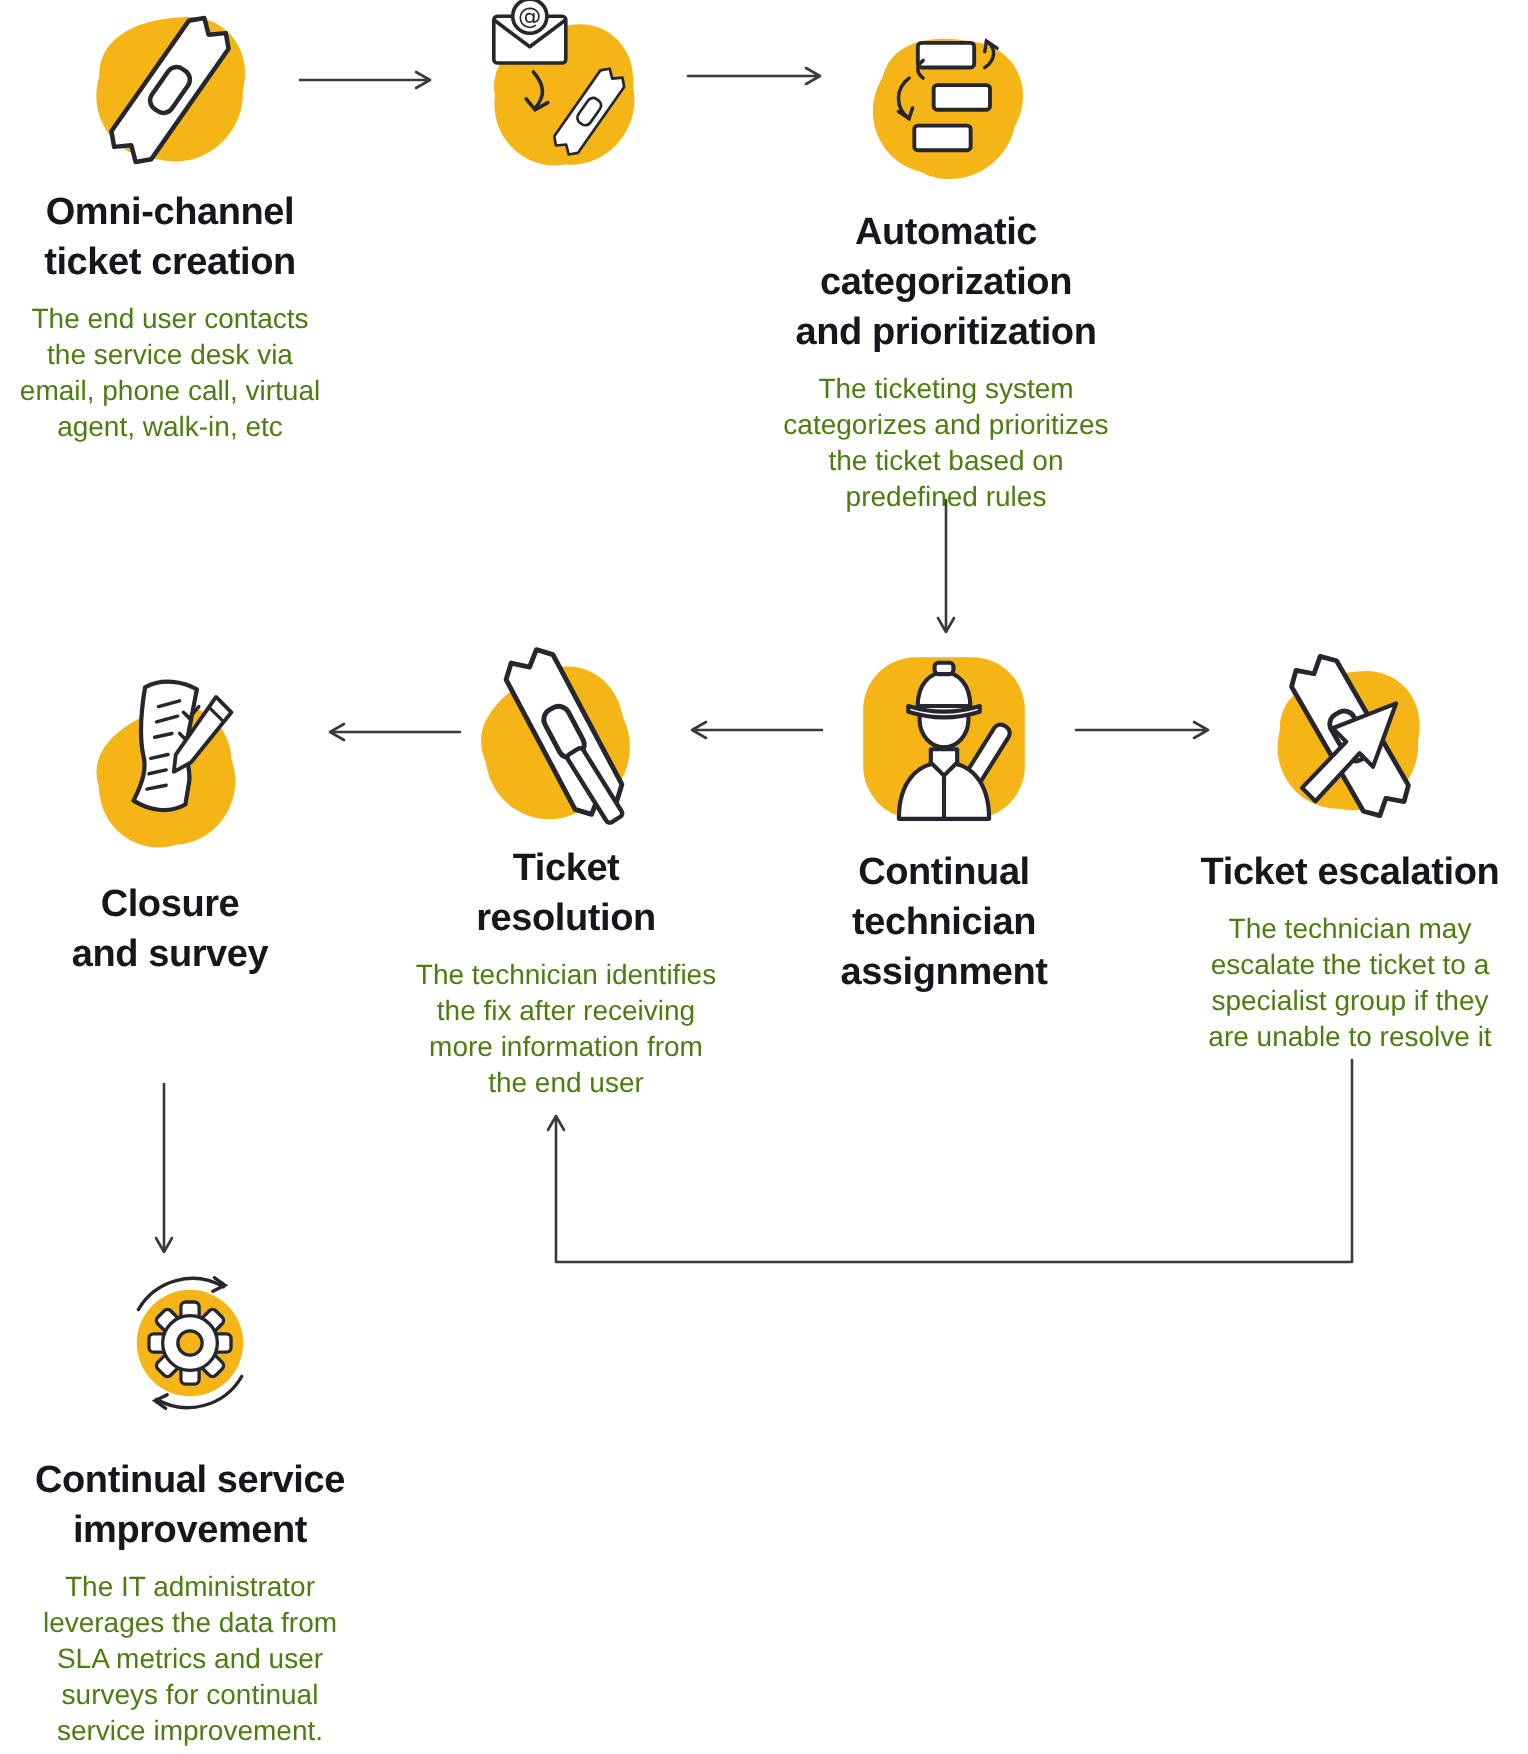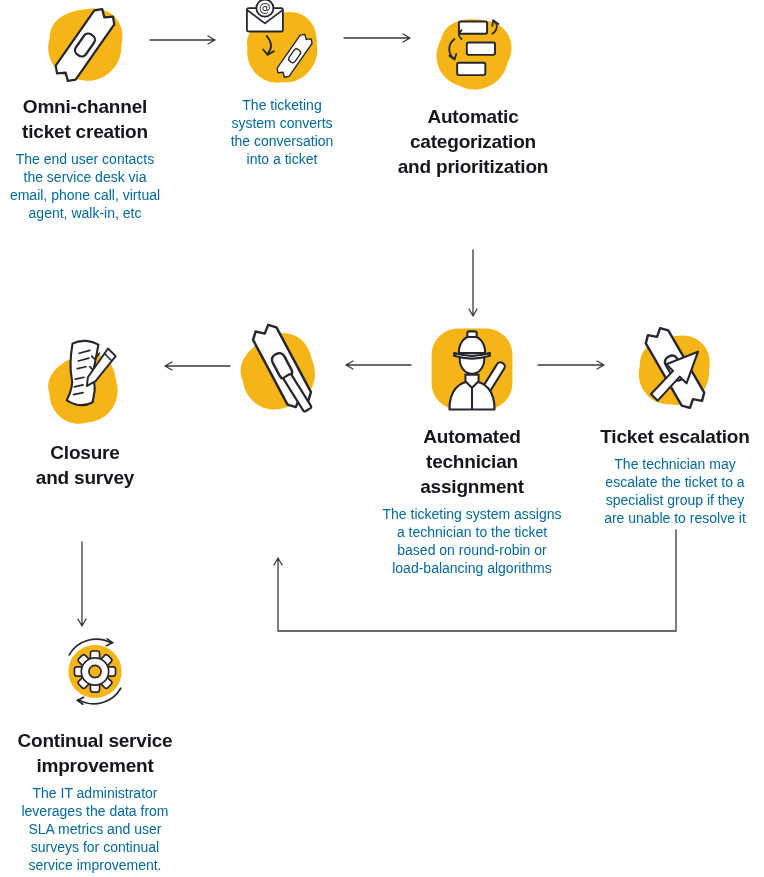--- a/index.html
+++ b/index.html
@@ -4,21 +4,21 @@
 <title>Diagram</title>
 <style>
   html,body{margin:0;padding:0;background:#fff;}
   .canvas{position:relative;width:764px;height:877px;background:#fff;overflow:hidden;
           font-family:"Liberation Sans",sans-serif;}
   .connectors{position:absolute;left:0;top:0;pointer-events:none;}
   .step{position:absolute;text-align:center;}
   .step svg.icon{display:block;margin:0 auto;}
   .step h2{margin:0;font-weight:bold;font-size:19px;line-height:25px;color:#16161d;
            white-space:pre-line;letter-spacing:-0.2px;}
-  .step p{margin:6px 0 0;font-size:14px;line-height:18px;color:#0369a1;white-space:pre-line;}
+  .step p{margin:6px 0 0;font-size:14px;line-height:18px;color:#4d7c0f;white-space:pre-line;}
   .s-omni{left:0;top:0;width:170px;}     .s-omni h2{margin-top:4px;}
   .s-email{left:197px;top:0;width:170px;}.s-email h2{margin-top:4px;}
   .s-cat{left:373px;top:10px;width:200px;}  .s-cat h2{margin-top:6px;}
   .s-clo{left:0;top:336px;width:170px;}  .s-clo h2{margin-top:8px;}
   .s-res{left:198px;top:318px;width:170px;}.s-res h2{margin-top:4px;}
   .s-tech{left:377px;top:322px;width:190px;}.s-tech h2{margin-top:8px;}
   .s-esc{left:586px;top:320px;width:178px;}.s-esc h2{margin-top:8px;}
   .s-imp{left:0;top:632px;width:190px;}  .s-imp h2{margin-top:20px;}
 </style>
 </head>
@@ -70,24 +70,20 @@
         <rect x="11" y="9" width="40" height="26" rx="2"></rect>
         <path d="M11 11 L31 26 L51 11" fill="none"></path>
         <circle cx="31" cy="9" r="9.5"></circle>
       </g>
       <text x="31" y="13.5" text-anchor="middle" font-size="13" fill="#26262e" font-family="DejaVu Sans, sans-serif">@</text>
       <g stroke="#26262e" stroke-width="2" fill="none" stroke-linecap="round">
         <path d="M33 40 C39 47 40 53 34 60"></path>
         <path d="M29 55 l5 6 7 -4"></path>
       </g>
     </svg>
-    <p>The ticketing
-system converts
-the conversation
-into a ticket</p>
   </div>
 
   <div class="step s-cat">
     <svg class="icon" viewBox="0 0 100 100" width="88" height="88" xmlns:xlink="http://www.w3.org/1999/xlink">
       <use href="#blob" xlink:href="#blob" transform="rotate(24 50 50)"></use>
       <g fill="#fff" stroke="#26262e" stroke-width="2.2" stroke-linejoin="round">
         <rect x="34" y="13" width="32" height="14" rx="2"></rect>
         <rect x="43" y="37" width="32" height="14" rx="2"></rect>
         <rect x="32" y="60" width="32" height="14" rx="2"></rect>
       </g>
@@ -95,20 +91,24 @@
         <path d="M29 33 C21 39 21 50 29 56"></path>
         <path d="M23 52 l6 4 2 -6"></path>
         <path d="M37 33 C33 30 33 26 37 23"></path>
         <path d="M72 27 C78 23 79 16 73 12"></path>
         <path d="M79 16 l-6 -4 -1 6"></path>
       </g>
     </svg>
     <h2>Automatic
 categorization
 and prioritization</h2>
+    <p>The ticketing system
+categorizes and prioritizes
+the ticket based on
+predefined rules</p>
   </div>
 
   <div class="step s-clo">
     <svg class="icon" viewBox="0 0 100 100" width="96" height="96" xmlns:xlink="http://www.w3.org/1999/xlink">
       <use href="#blob" xlink:href="#blob" transform="translate(4 12) scale(0.88) rotate(-8 50 50)"></use>
       <path d="M37 8 C46 3 57 5 64 9 L59 35 C57 44 61 50 60 57 L58 69 C49 74 39 72 31 67 C36 57 38 50 36 43 C34 33 35 20 37 8 Z" fill="#fff" stroke="#26262e" stroke-width="2.2" stroke-linejoin="round"></path>
       <g stroke="#26262e" stroke-width="1.8" fill="none" stroke-linecap="round">
         <path d="M44 18 l11 -3"></path>
           <path d="M43 26 l11 -3"></path>
           <path d="M42 34 l9 -2"></path>
@@ -124,43 +124,45 @@
     <h2>Closure
 and survey</h2>
   </div>
 
   <div class="step s-res">
     <svg class="icon" viewBox="0 0 100 100" width="100" height="100" xmlns:xlink="http://www.w3.org/1999/xlink">
       <use href="#blob" xlink:href="#blob" transform="translate(0 10) scale(0.9) rotate(-14 50 50)"></use>
       <use href="#tkt" xlink:href="#tkt" transform="translate(49 48) rotate(-28) scale(1.02) translate(-50 -50)"></use>
       <rect x="44" y="70" width="40" height="9" rx="2" transform="rotate(58 64 75)" fill="#fff" stroke="#26262e" stroke-width="2.2" stroke-linejoin="round"></rect>
     </svg>
+    <h2>Ticket
+resolution</h2>
+    <p>The technician identifies
+the fix after receiving
+more information from
+the end user</p>
   </div>
 
   <div class="step s-tech">
     <svg class="icon" viewBox="0 0 100 100" width="94" height="94">
       <rect x="7" y="7" width="86" height="86" rx="28" fill="#f5b517"></rect>
       <g fill="#fff" stroke="#26262e" stroke-width="2.2" stroke-linejoin="round">
         <rect x="66" y="40" width="9" height="46" rx="4" transform="rotate(32 70 63)"></rect>
         <path d="M26 93 C26 73 36 63 50 63 C64 63 74 73 74 93 Z"></path>
         <path d="M50 63 L50 93" fill="none"></path>
         <path d="M43 56 L43 63 L50 70 L57 63 L57 56 Z"></path>
         <ellipse cx="50" cy="40" rx="13" ry="15"></ellipse>
         <path d="M36 33 C36 21 43 15 50 15 C57 15 64 21 64 33 Z"></path>
         <path d="M31 33 Q50 39 69 33 L69 36 Q50 42 31 36 Z"></path>
         <rect x="45" y="10" width="10" height="6" rx="2"></rect>
       </g>
     </svg>
-    <h2>Automated
+    <h2>Continual
 technician
 assignment</h2>
-    <p>The ticketing system assigns
-a technician to the ticket
-based on round-robin or
-load-balancing algorithms</p>
   </div>
 
   <div class="step s-imp">
     <svg class="icon" viewBox="0 0 100 100" width="76" height="76">
       <circle cx="50" cy="52" r="35" fill="#f5b517"></circle>
       <g fill="#fff" stroke="#26262e" stroke-width="2.2">
         <rect x="44" y="25" width="12" height="54" rx="3"></rect>
         <rect x="44" y="25" width="12" height="54" rx="3" transform="rotate(45 50 52)"></rect>
         <rect x="44" y="25" width="12" height="54" rx="3" transform="rotate(90 50 52)"></rect>
         <rect x="44" y="25" width="12" height="54" rx="3" transform="rotate(135 50 52)"></rect>

